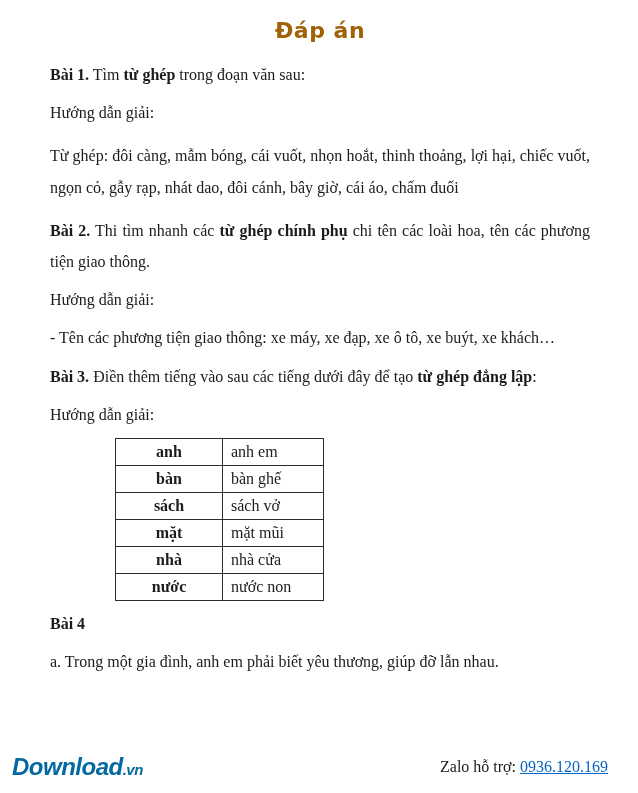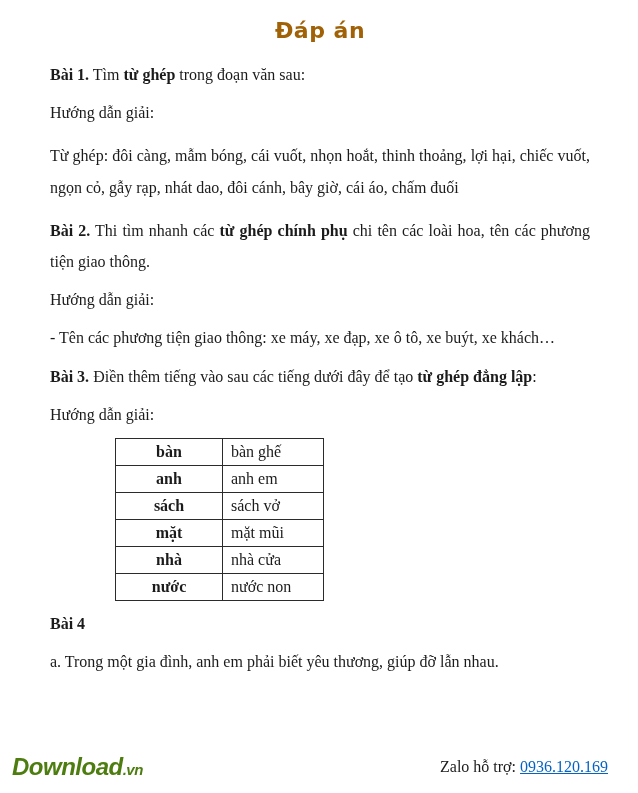--- a/index.html
+++ b/index.html
@@ -60,21 +60,21 @@
     right: 30px;
     bottom: 12px;
     display: flex;
     justify-content: space-between;
     align-items: center;
   }
   .logo {
     font-family: "Liberation Sans", sans-serif;
     font-weight: bold;
     font-style: italic;
-    color: #4d7c0f;
+    color: #0369a1;
     font-size: 24px;
     letter-spacing: -0.5px;
     white-space: nowrap;
     text-align: right;
   }
   .logo-suffix { font-size: 15px; }
   .support {
     font-size: 16px;
     white-space: nowrap;
   }
@@ -104,26 +104,26 @@
 
   <p class="para">- Tên các phương tiện giao thông: xe máy, xe đạp, xe ô tô, xe buýt, xe khách…</p>
 
   <p class="para"><b>Bài 3.</b><span> Điền thêm tiếng vào sau các tiếng dưới đây để tạo </span><b>từ ghép đẳng lập</b><span>:</span></p>
 
   <p class="para italic">Hướng dẫn giải:</p>
 
   <table class="word-table">
     <tbody>
       <tr>
+        <td class="key">anh</td>
+        <td class="val">anh em</td>
+      </tr>
+      <tr>
         <td class="key">bàn</td>
         <td class="val">bàn ghế</td>
-      </tr>
-      <tr>
-        <td class="key">anh</td>
-        <td class="val">anh em</td>
       </tr>
       <tr>
         <td class="key">sách</td>
         <td class="val">sách vở</td>
       </tr>
       <tr>
         <td class="key">mặt</td>
         <td class="val">mặt mũi</td>
       </tr>
       <tr>

